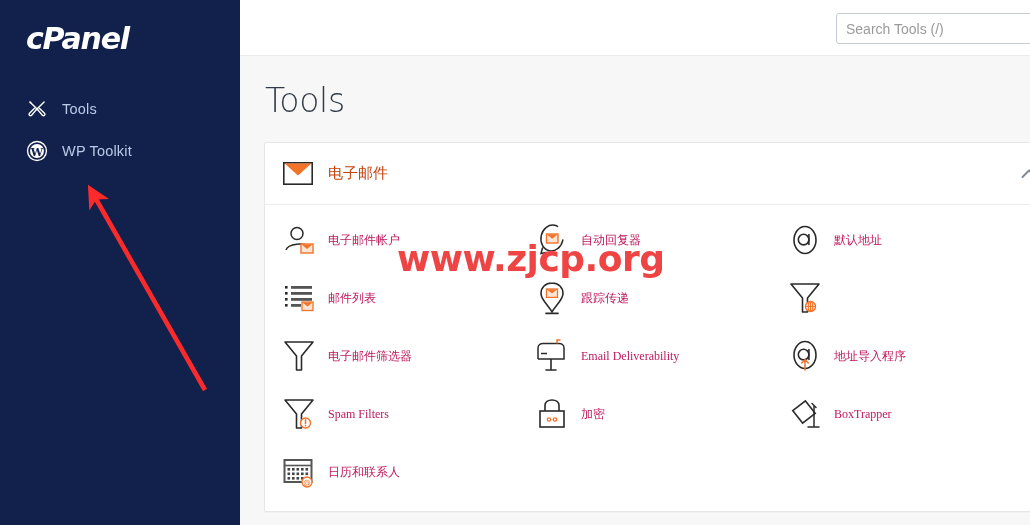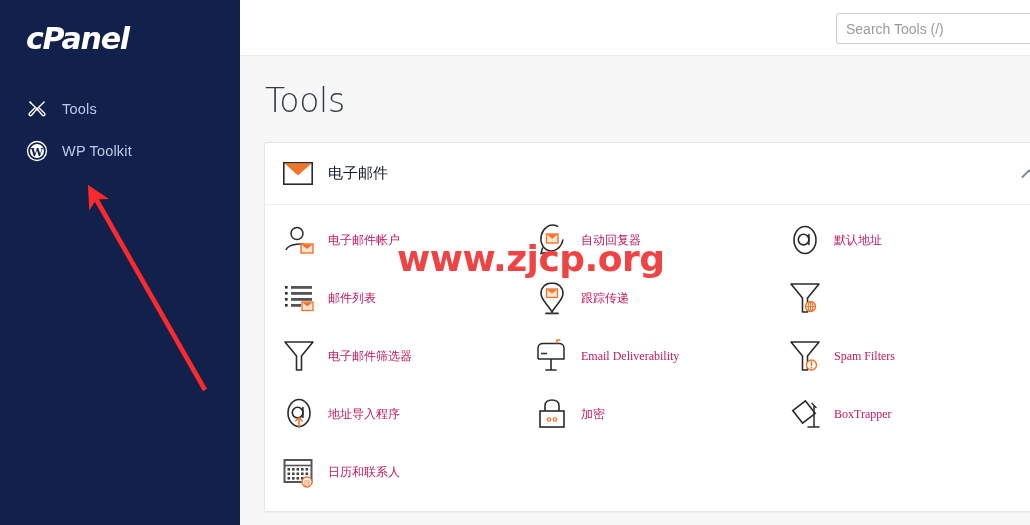--- a/index.html
+++ b/index.html
@@ -123,21 +123,21 @@
     display: flex;
     align-items: center;
     padding: 0 14px 0 16px;
     border-bottom: 1px solid #ececec;
     position: relative;
   }
   .card-header-icon { width: 34px; height: 34px; flex: 0 0 34px; display:flex; align-items:center; justify-content:center; }
   .card-header-title {
     margin-left: 13px;
     font-size: 15px;
-    color: #0f172a;
+    color: #c2410c;
     font-family: "DejaVu Sans", sans-serif;
   }
   .collapse-chevron {
     position: absolute;
     right: 10px; top: 50%;
     transform: translateY(-50%);
   }
 
   .tool-grid {
     display: grid;
@@ -356,39 +356,39 @@
               <path d="M11 31 L21 31" stroke="#2a2a2a" stroke-width="1.6" stroke-linecap="round"></path>
               <path d="M22 4.5 L22 1 L25.5 1" fill="none" stroke="#f2732a" stroke-width="1.5"></path>
             </svg>
           </span>
           <span class="tool-label">Email Deliverability</span>
         </a>
 
         <a class="tool-item">
           <span class="tool-icon">
             <svg width="34" height="34" viewBox="0 0 34 34">
+              <ellipse cx="17" cy="16" rx="11" ry="13.5" fill="none" stroke="#2a2a2a" stroke-width="1.6"></ellipse>
+              <circle cx="15.6" cy="15.6" r="5.3" fill="none" stroke="#2a2a2a" stroke-width="1.6"></circle>
+              <path d="M20.9 10.5 L20.9 20.5" fill="none" stroke="#2a2a2a" stroke-width="1.6" stroke-linecap="round"></path>
+              <path d="M17 31 L17 21 M13.7 24 L17 20.7 L20.3 24" fill="none" stroke="#f2732a" stroke-width="1.5" stroke-linecap="round" stroke-linejoin="round"></path>
+            </svg>
+          </span>
+          <span class="tool-label">地址导入程序</span>
+        </a>
+
+        <a class="tool-item">
+          <span class="tool-icon">
+            <svg width="34" height="34" viewBox="0 0 34 34">
               <path d="M3 3 L31 3 L19.5 17 L19.5 31 L14.5 31 L14.5 17 Z" fill="none" stroke="#2a2a2a" stroke-width="1.6" stroke-linejoin="round"></path>
               <circle cx="23.5" cy="26" r="5" fill="#ffffff" stroke="#f2732a" stroke-width="1.4"></circle>
               <path d="M23.5 22.8 L23.5 26.6" stroke="#f2732a" stroke-width="1.5" stroke-linecap="round"></path>
               <circle cx="23.5" cy="28.6" r="0.85" fill="#f2732a"></circle>
             </svg>
           </span>
           <span class="tool-label">Spam Filters</span>
-        </a>
-
-        <a class="tool-item">
-          <span class="tool-icon">
-            <svg width="34" height="34" viewBox="0 0 34 34">
-              <ellipse cx="17" cy="16" rx="11" ry="13.5" fill="none" stroke="#2a2a2a" stroke-width="1.6"></ellipse>
-              <circle cx="15.6" cy="15.6" r="5.3" fill="none" stroke="#2a2a2a" stroke-width="1.6"></circle>
-              <path d="M20.9 10.5 L20.9 20.5" fill="none" stroke="#2a2a2a" stroke-width="1.6" stroke-linecap="round"></path>
-              <path d="M17 31 L17 21 M13.7 24 L17 20.7 L20.3 24" fill="none" stroke="#f2732a" stroke-width="1.5" stroke-linecap="round" stroke-linejoin="round"></path>
-            </svg>
-          </span>
-          <span class="tool-label">地址导入程序</span>
         </a>
 
         <a class="tool-item">
           <span class="tool-icon">
             <svg width="34" height="34" viewBox="0 0 34 34">
               <path d="M10 14 L10 8.5 C10 5 13 3 17 3 C21 3 24 5 24 8.5 L24 14" fill="none" stroke="#2a2a2a" stroke-width="1.6"></path>
               <rect x="5" y="14" width="24" height="16" fill="none" stroke="#2a2a2a" stroke-width="1.6"></rect>
               <circle cx="14" cy="22.5" r="1.7" fill="none" stroke="#f2732a" stroke-width="1.3"></circle>
               <circle cx="20" cy="22.5" r="1.7" fill="none" stroke="#f2732a" stroke-width="1.3"></circle>
             </svg>

